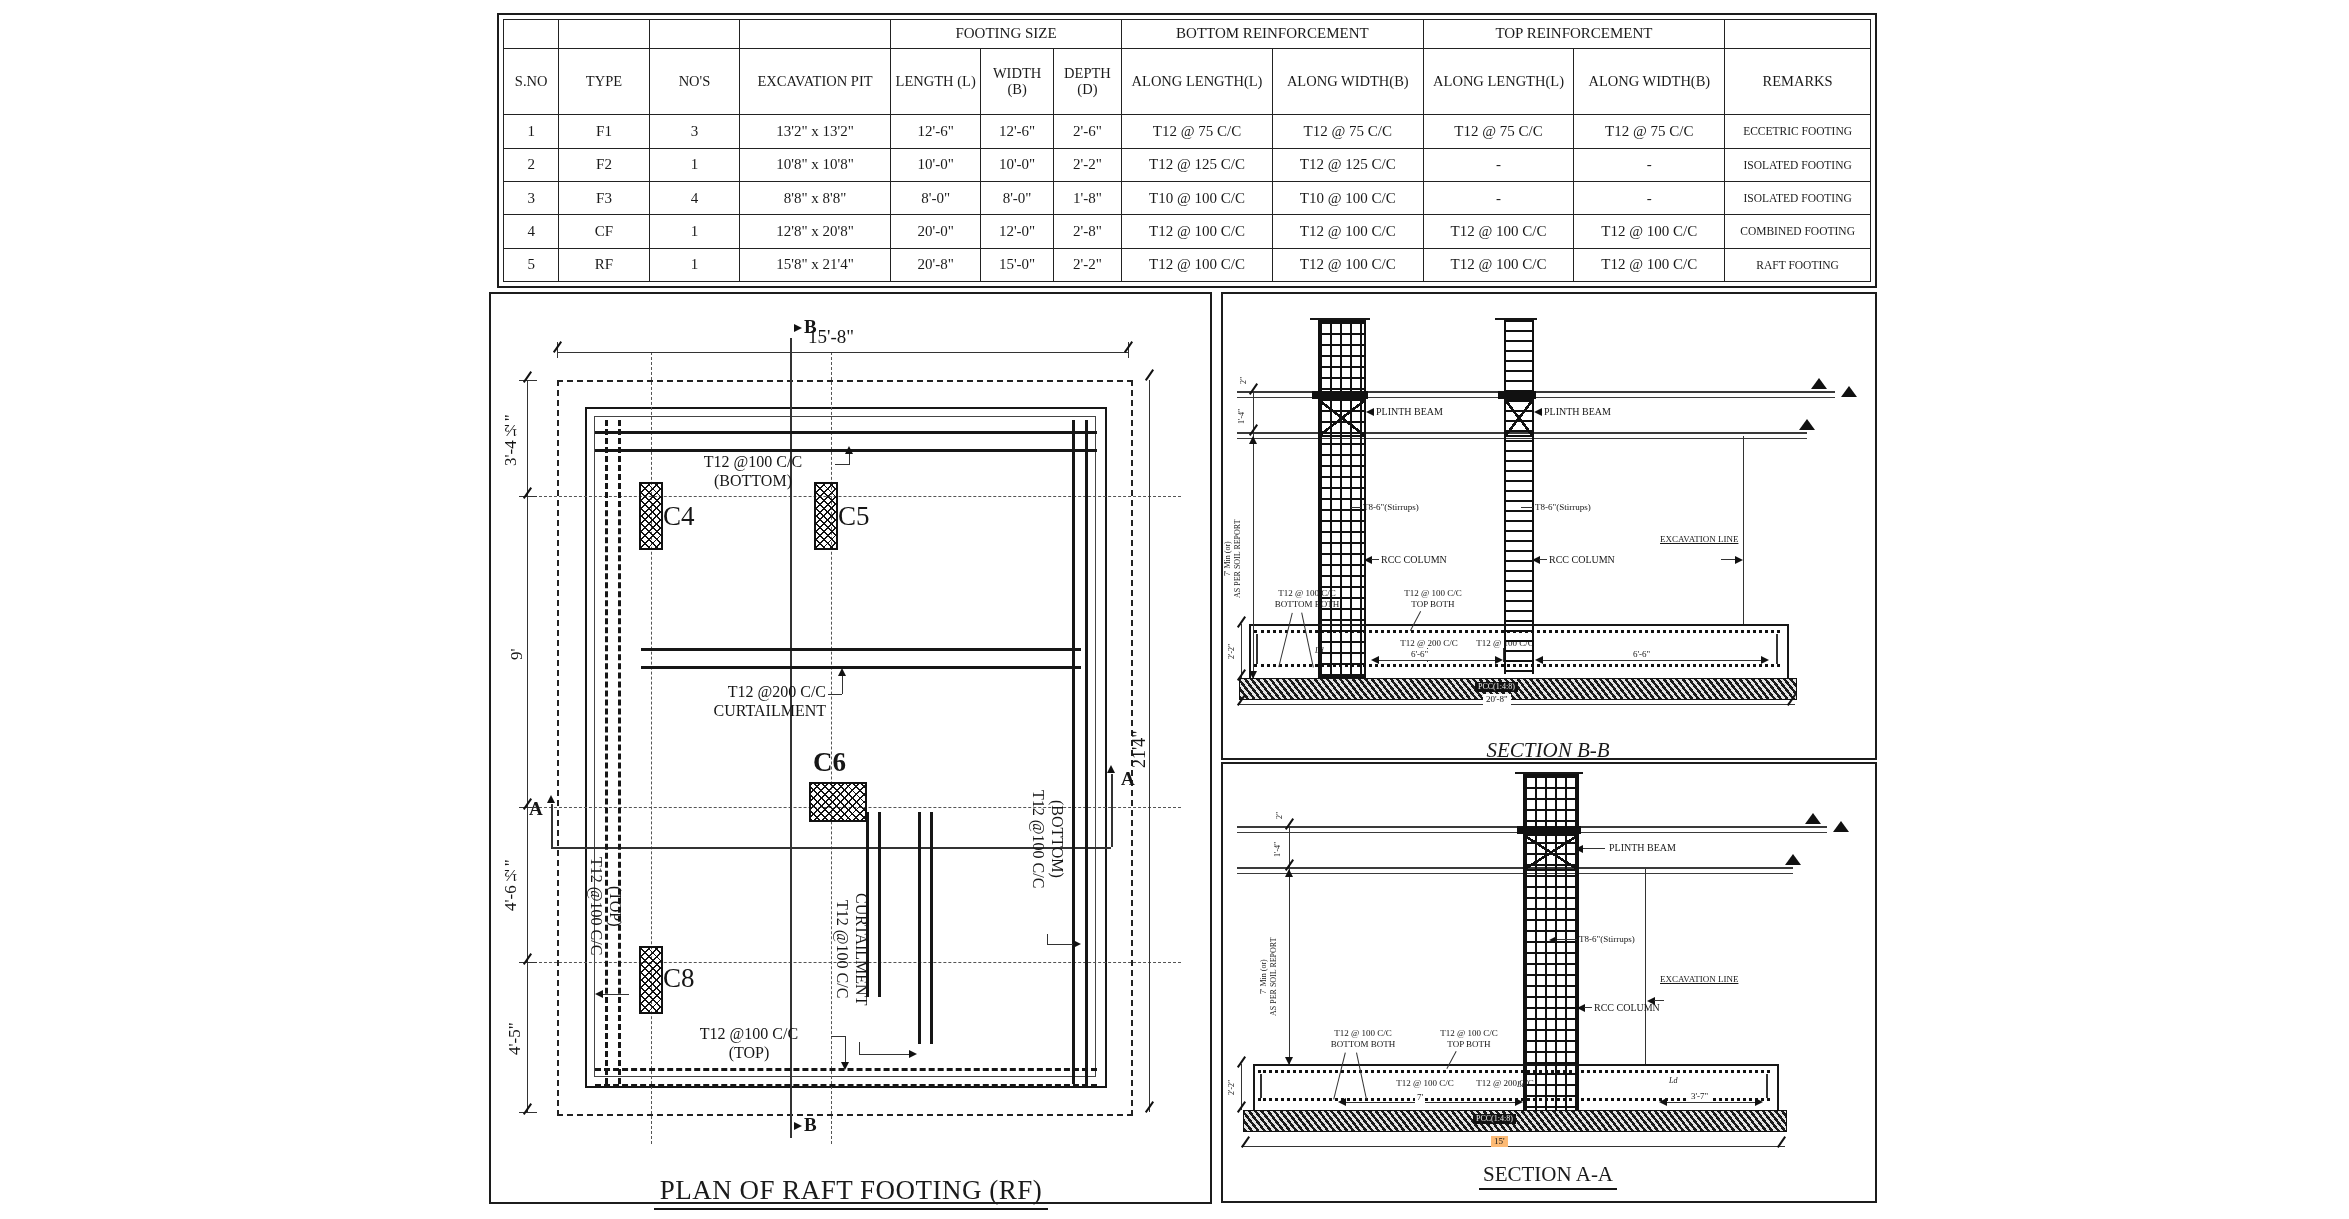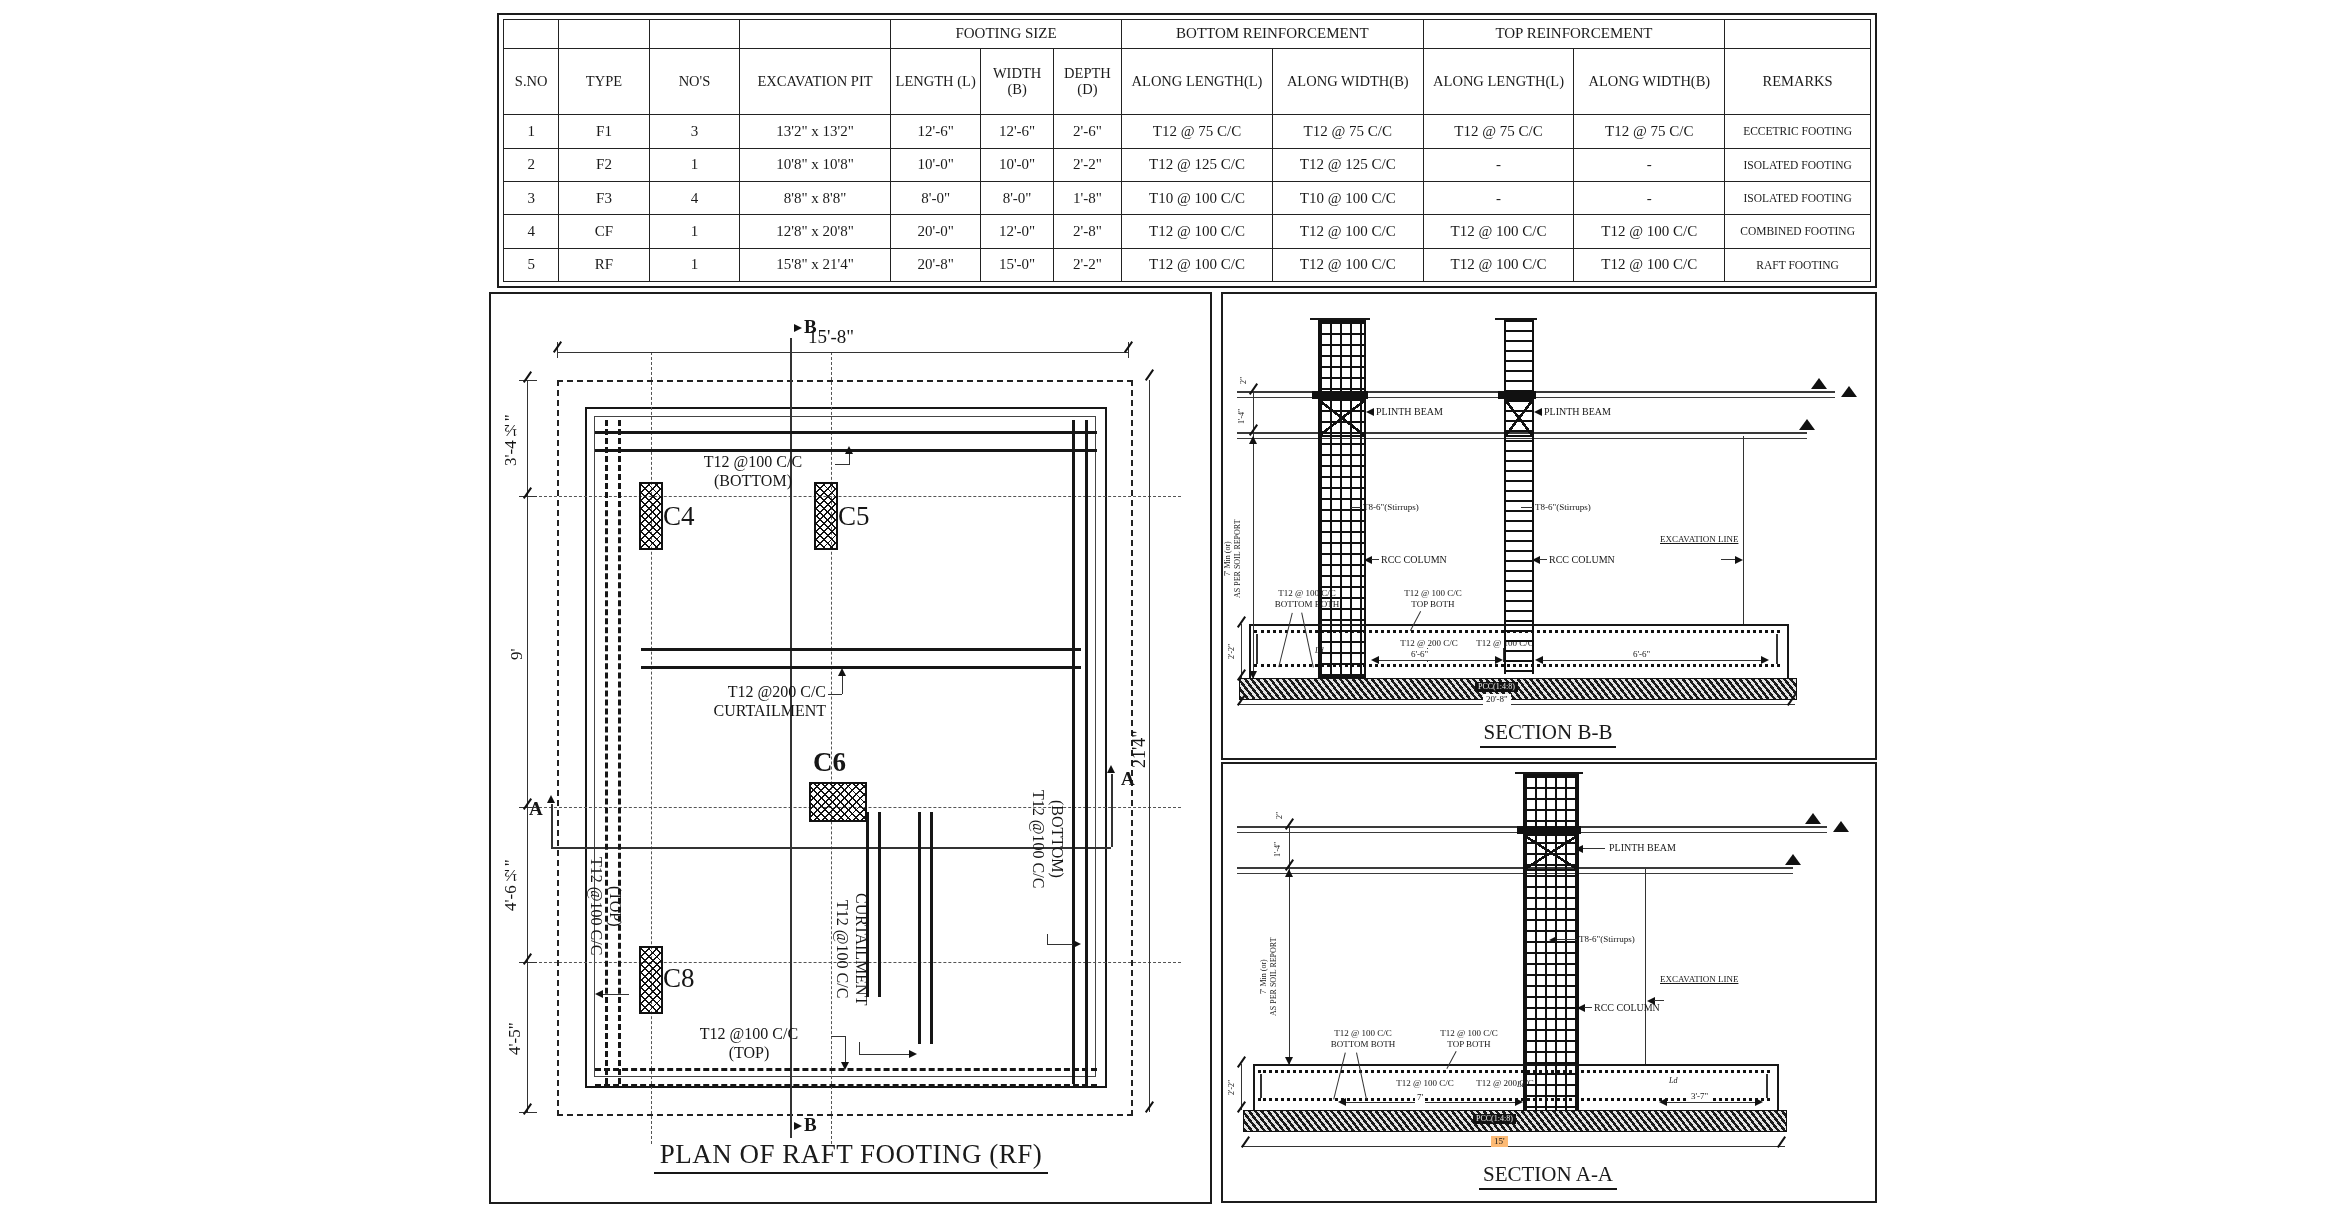--- a/index.html
+++ b/index.html
@@ -48,21 +48,21 @@
   .und{text-decoration:underline;}
   .left-al{text-align:left;}
   
   .sched{border-collapse:collapse;width:100%;height:100%;table-layout:fixed;}
   .sched td{border:1.4px solid #222;text-align:center;vertical-align:middle;
             font-size:15px;padding:0 2px;overflow:hidden;}
   .sched td.title{font-size:22px;letter-spacing:1px;}
   .sched td.grp{font-size:15px;}
   .sched td.sub{font-size:14.5px;line-height:1.15;}
   .sched td.rem{font-size:11.5px;}
-  .ptitle{position:absolute;text-align:center;font-size:27px;letter-spacing:.5px;}
+  .ptitle{position:absolute;text-align:center;font-size:27px;letter-spacing:.5px;margin-top:36px;}
   .ptitle span{border-bottom:2.5px solid #161616;padding:0 6px 3px 6px;}
   .stitle{position:absolute;text-align:center;font-size:21px;}
   .stitle span{border-bottom:2px solid #161616;padding:0 4px 2px 4px;}
   .planlbl{font-size:16px;}
   .collbl{font-size:27px;}
   .mk{font-size:19px;font-weight:bold;}
 </style>
 </head>
 <body>
 
@@ -400,21 +400,21 @@
     </div>
     <div class="dl" style="left:18px;top:330px;width:1px;height:54px;"></div>
     <div class="tick" style="left:12px;top:327px;"></div>
     <div class="tick" style="left:12px;top:380px;"></div>
     <div class="lbl vtext-up" style="left:4px;top:334px;height:46px;font-size:8px;">2'-2"</div>
 
     <div class="dl" style="left:16px;top:410px;width:556px;height:1px;"></div>
     <div class="tick" style="left:12px;top:405px;"></div>
     <div class="tick" style="left:562px;top:405px;"></div>
     <div class="lbl" style="left:260px;top:400px;font-size:9px;background:#fff;padding:0 3px;">20'-8"</div>
-    <div class="stitle" style="left:200px;top:426px;width:250px;">
+    <div class="stitle" style="left:200px;top:444px;width:250px;font-style:italic;">
       <span>SECTION B-B</span>
     </div>
   </div>
 
   <div class="panel" style="left:1221px;top:762px;width:652px;height:437px;">
 
     <div class="gl" style="left:14px;top:62px;width:590px;"></div>
     <div class="gtri" style="left:582px;top:49px;"></div>
     <div class="gtri" style="left:610px;top:57px;"></div>
     <div class="gl" style="left:14px;top:103px;width:556px;"></div>

